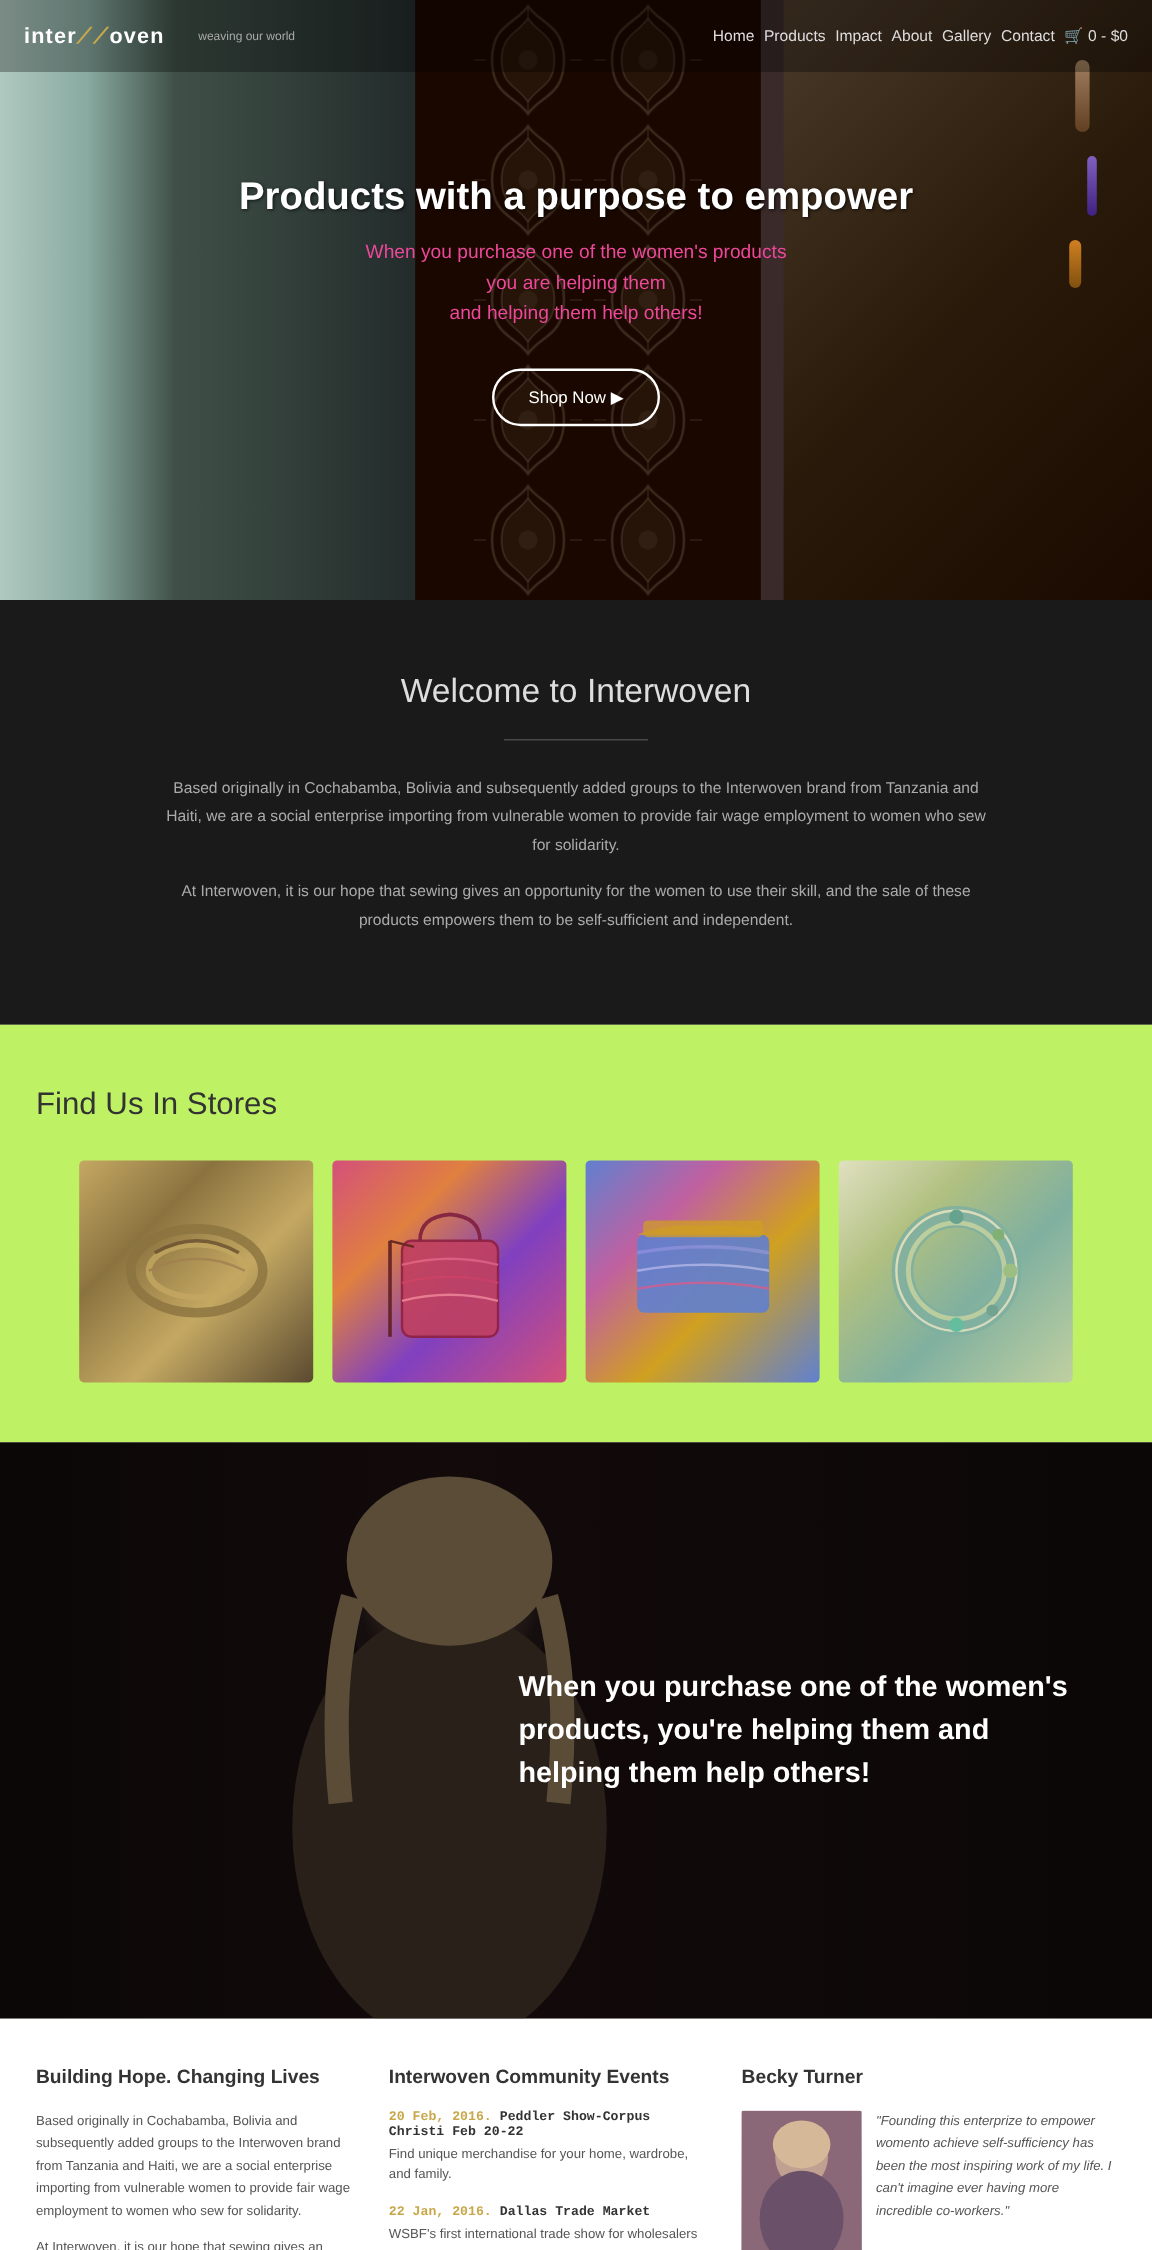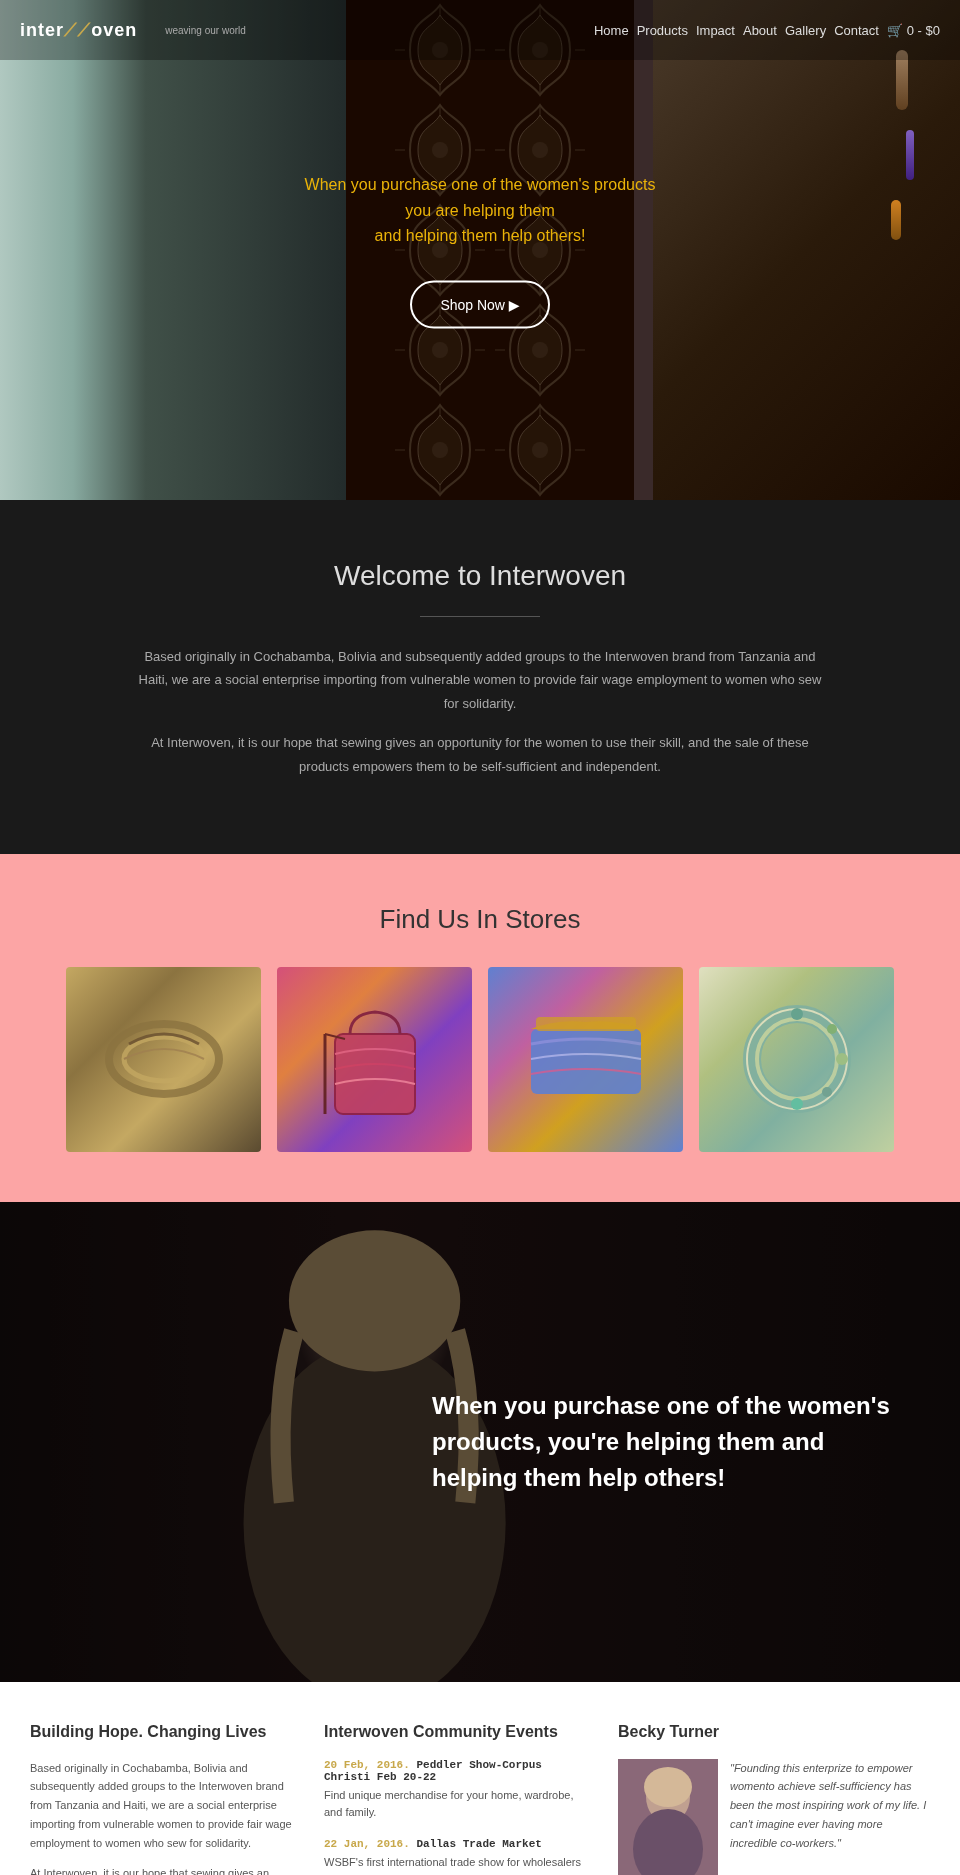--- a/index.html
+++ b/index.html
@@ -71,21 +71,21 @@
       width: 600px;
     }
     .hero-title {
       color: #fff;
       font-size: 32px;
       font-weight: bold;
       margin-bottom: 16px;
       text-shadow: 1px 1px 3px rgba(0,0,0,0.7);
     }
     .hero-subtitle {
-      color: #eab308;
+      color: #ec4899;
       font-size: 16px;
       line-height: 1.6;
       margin-bottom: 32px;
     }
     .hero-btn {
       display: inline-block;
       padding: 14px 28px;
       border: 2px solid #fff;
       color: #fff;
       background: transparent;
@@ -116,23 +116,23 @@
     .welcome-text {
       color: #aaa;
       font-size: 13px;
       line-height: 1.8;
       max-width: 700px;
       margin: 0 auto 16px;
     }
 
     
     .stores-section {
-      background: #fca5a5;
+      background: #bef264;
       padding: 50px 30px;
-      text-align: center;
+      text-align: left;
     }
     .stores-title {
       font-size: 26px;
       color: #333;
       font-weight: 300;
       margin-bottom: 32px;
     }
     .stores-grid {
       display: flex;
       justify-content: center;
@@ -319,20 +319,21 @@
   </div>
   <div class="hero-jewelry">
 
     <div style="position:absolute;top:10%;right:15%;display:flex;flex-direction:column;gap:20px;">
       <div style="width:12px;height:60px;background:linear-gradient(to bottom,#a08060,#604020);border-radius:6px;margin-left:10px;"></div>
       <div style="width:8px;height:50px;background:linear-gradient(to bottom,#8060c0,#402080);border-radius:4px;margin-left:20px;"></div>
       <div style="width:10px;height:40px;background:linear-gradient(to bottom,#d08020,#805010);border-radius:5px;margin-left:5px;"></div>
     </div>
   </div>
   <div class="hero-content">
+    <h1 class="hero-title">Products with a purpose to empower</h1>
     <p class="hero-subtitle">
       <span>When you purchase one of the women's products</span><br>
       <span>you are helping them</span><br>
       <span>and helping them help others!</span>
     </p>
     <a href="#" class="hero-btn">Shop Now ▶</a>
   </div>
 </section>
 
 <section class="welcome-section">

